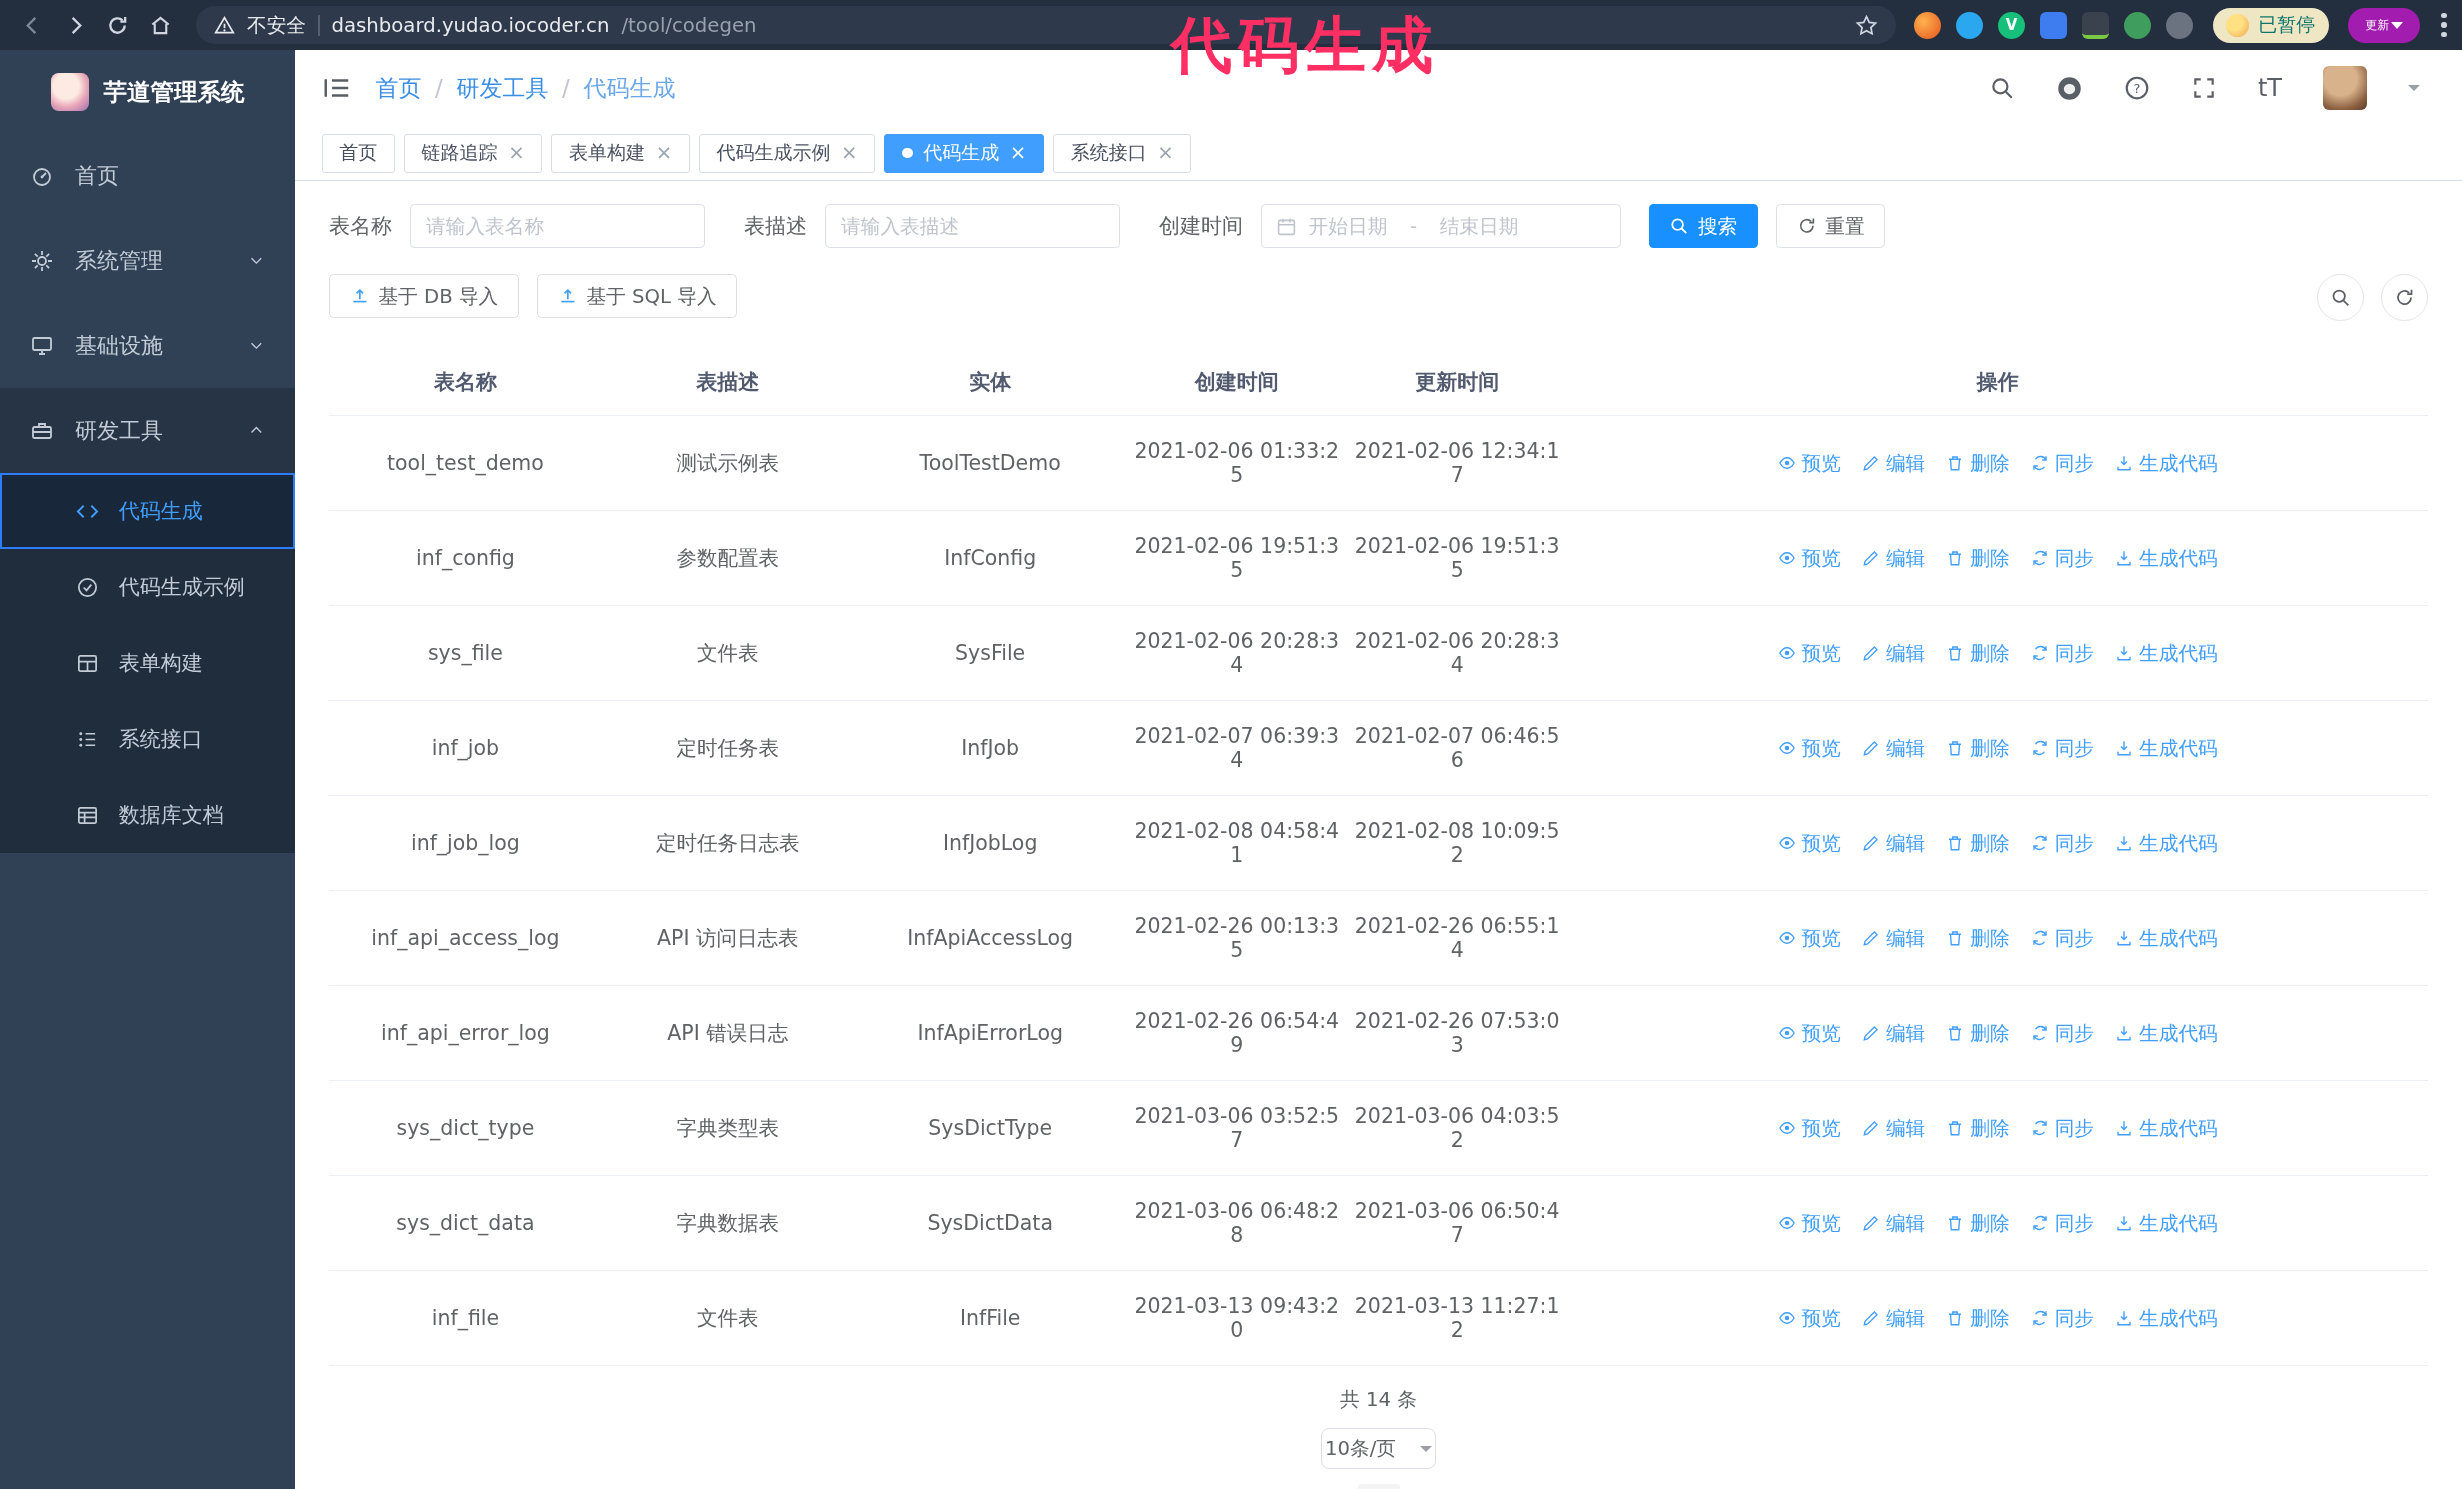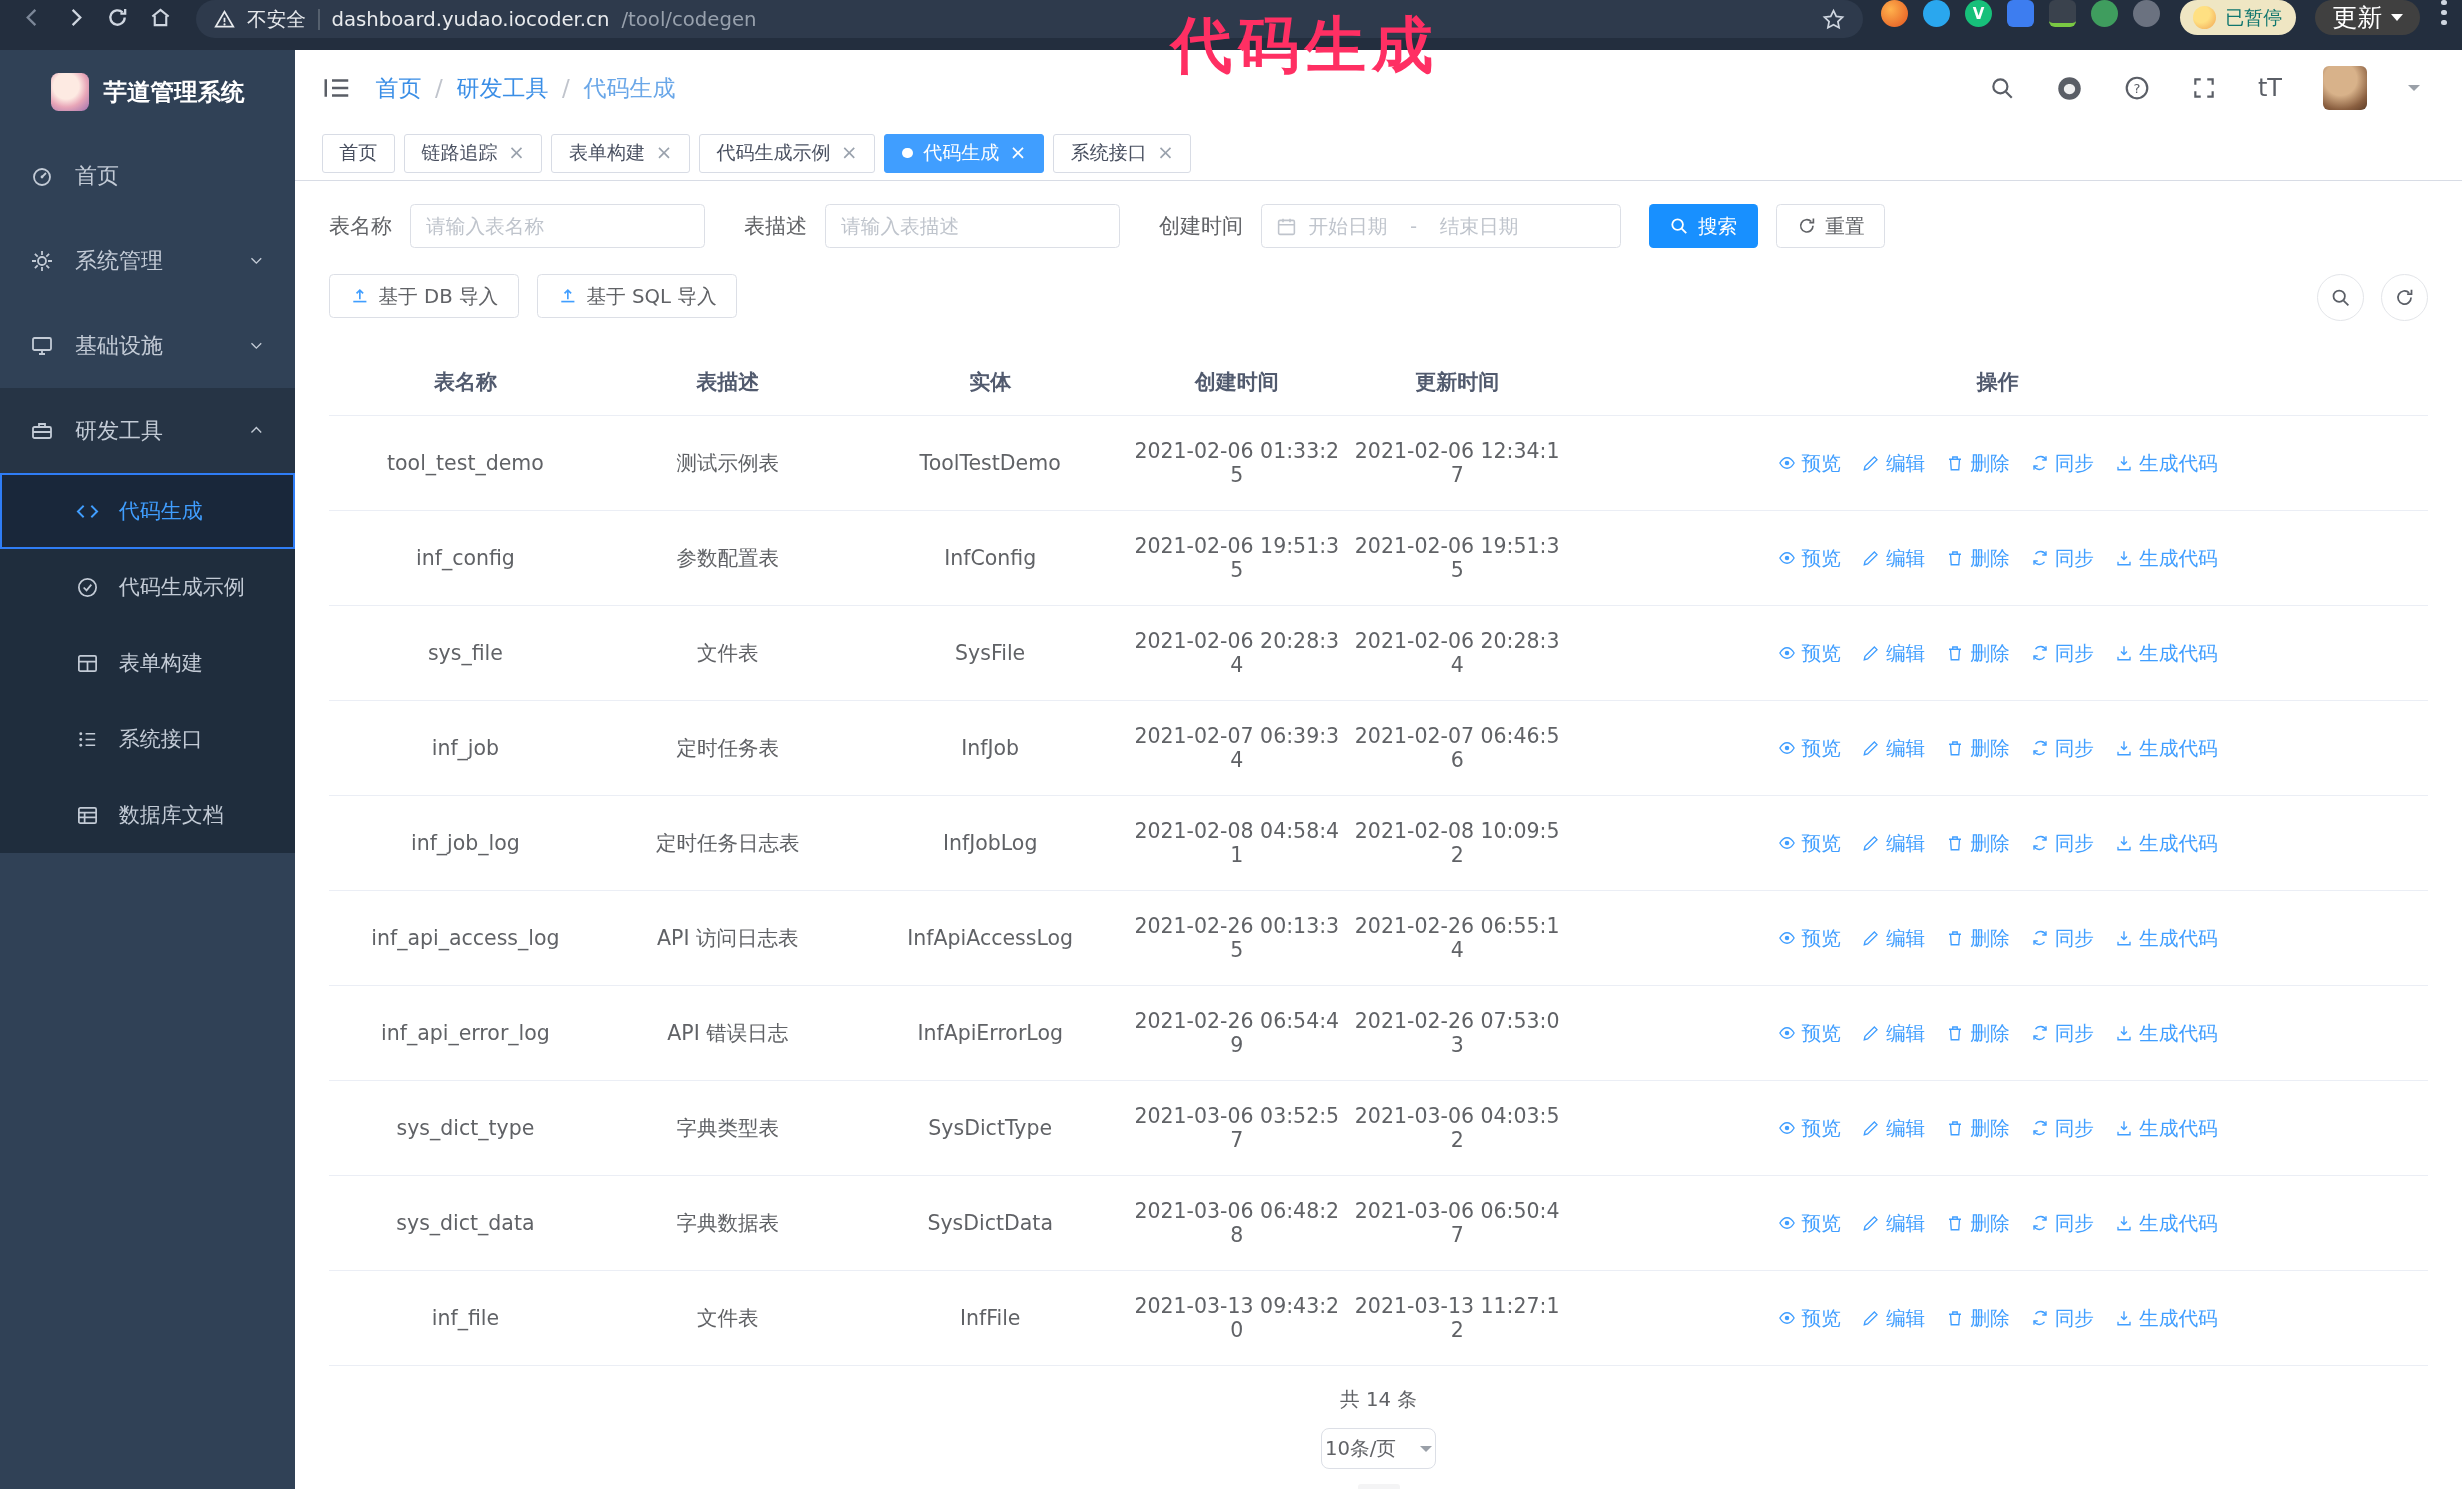--- a/index.html
+++ b/index.html
@@ -4,34 +4,34 @@
 <style>
   * { margin:0; padding:0; box-sizing:border-box; }
   html,body { width:2462px; height:1490px; overflow:hidden; }
   body { font-family:"DejaVu Sans","Liberation Sans",sans-serif; font-size:20.5px; color:#606266; background:#fff; position:relative; }
   svg { display:block; }
 
   
   .annotation { position:absolute; top:4.5px; left:1171px; font-size:61px; font-weight:bold; letter-spacing:6px; z-index:50; }
 
   
-  .chrome { height:50px; background:#232e3e; display:flex; align-items:flex-start; padding:0 15px; gap:7.6px; }
+  .chrome { height:50px; background:#232e3e; display:flex; align-items:center; padding:0 15px; gap:7.6px; }
   .nav-btn { width:35px; height:35px; display:flex; align-items:center; justify-content:center; color:#cfd6e0; border-radius:50%; }
   .nav-btn.dim { color:#7c8798; }
   .url-pill { flex:1; height:38px; background:#2e3a4c; border-radius:19px; display:flex; align-items:center; padding:0 18px; margin:0 10.6px; gap:12px; min-width:0; }
   .sec-label { color:#e8eaed; font-size:19.7px; }
   .v-div { width:1.5px; height:21px; background:#55606e; }
   .url-host { color:#e8eaed; font-size:19.7px; }
   .url-path { color:#98a1ad; font-size:19.7px; }
   .url-star { margin-left:auto; color:#cfd6e0; }
   .ext-row { display:flex; align-items:center; gap:15px; }
   .ext-ic { width:27px; height:27px; border-radius:50%; display:flex; align-items:center; justify-content:center; font-size:15px; color:#fff; font-weight:bold; }
   .badge-paused { height:35px; background:#efe6c3; border-radius:17.4px; display:flex; align-items:center; gap:9px; padding:0 13.6px; color:#0f766e; font-size:19px; margin-left:12px; }
   .badge-face { width:23px; height:23px; border-radius:50%; background:radial-gradient(circle at 35% 35%, #ffe082 0 40%, #f4a javascript92 100%); background:radial-gradient(circle at 35% 35%, #ffe082 0 40%, #f0a252 100%); }
-  .update-btn { height:35px; background:#404040; color:#fff; border-radius:17.4px; padding:0 16.7px; font-size:25px; display:flex; align-items:center; gap:9px; margin-left:12px; }
+  .update-btn { height:35px; background:#a21caf; color:#fff; border-radius:17.4px; padding:0 16.7px; font-size:12px; display:flex; align-items:center; gap:2px; margin-left:12px; }
   .caret-down-white { width:0; height:0; border-left:6px solid transparent; border-right:6px solid transparent; border-top:7.6px solid #fff; }
   .menu-dots { width:6px; margin-left:13.6px; display:flex; flex-direction:column; gap:4.5px; align-items:center; }
   .menu-dots i { width:5.3px; height:5.3px; border-radius:50%; background:#cfd6e0; }
 
   
   .app { display:flex; height:1440px; }
   .sidebar { width:295px; background:#304156; flex-shrink:0; color:#c3cbd6; }
   .logo-row { height:83px; display:flex; align-items:center; justify-content:center; gap:15px;text-align:right; }
   .logo-avatar { width:38px; height:38px; border-radius:7.6px; background:radial-gradient(circle at 40% 35%, #fdeae2 0 38%, #e8a6b8 62%, #9c6fae); }
   .logo-title { font-size:23.5px; font-weight:bold; color:#fff; }

